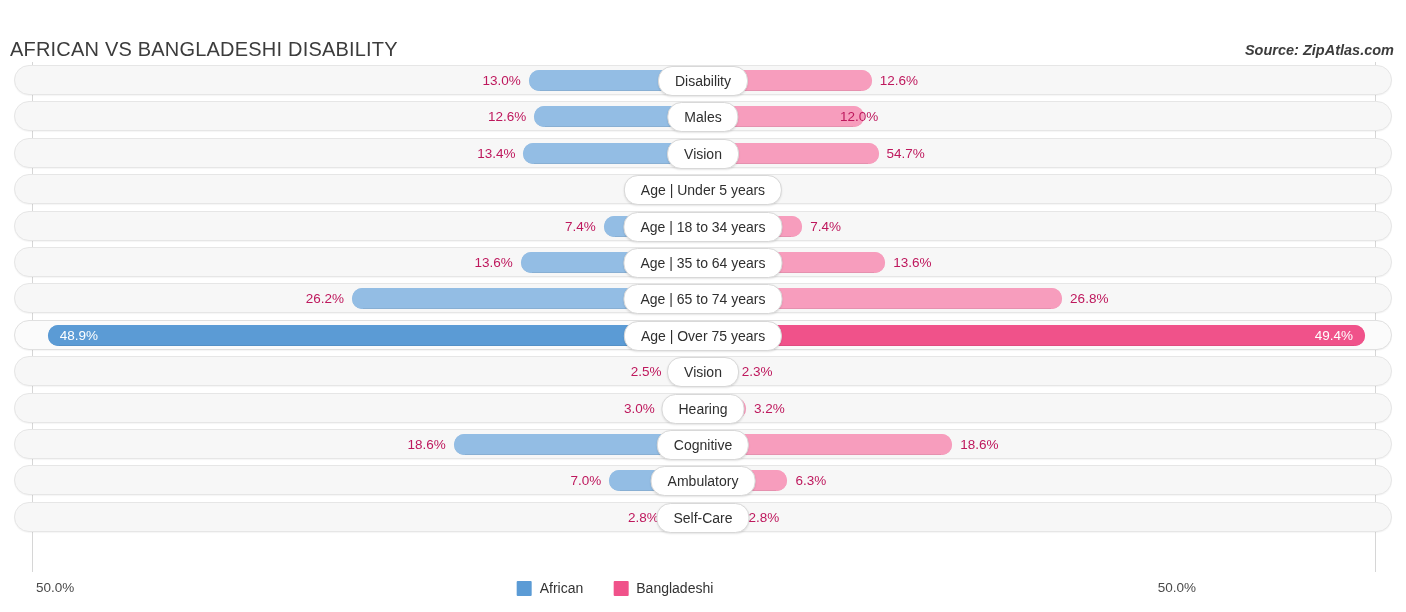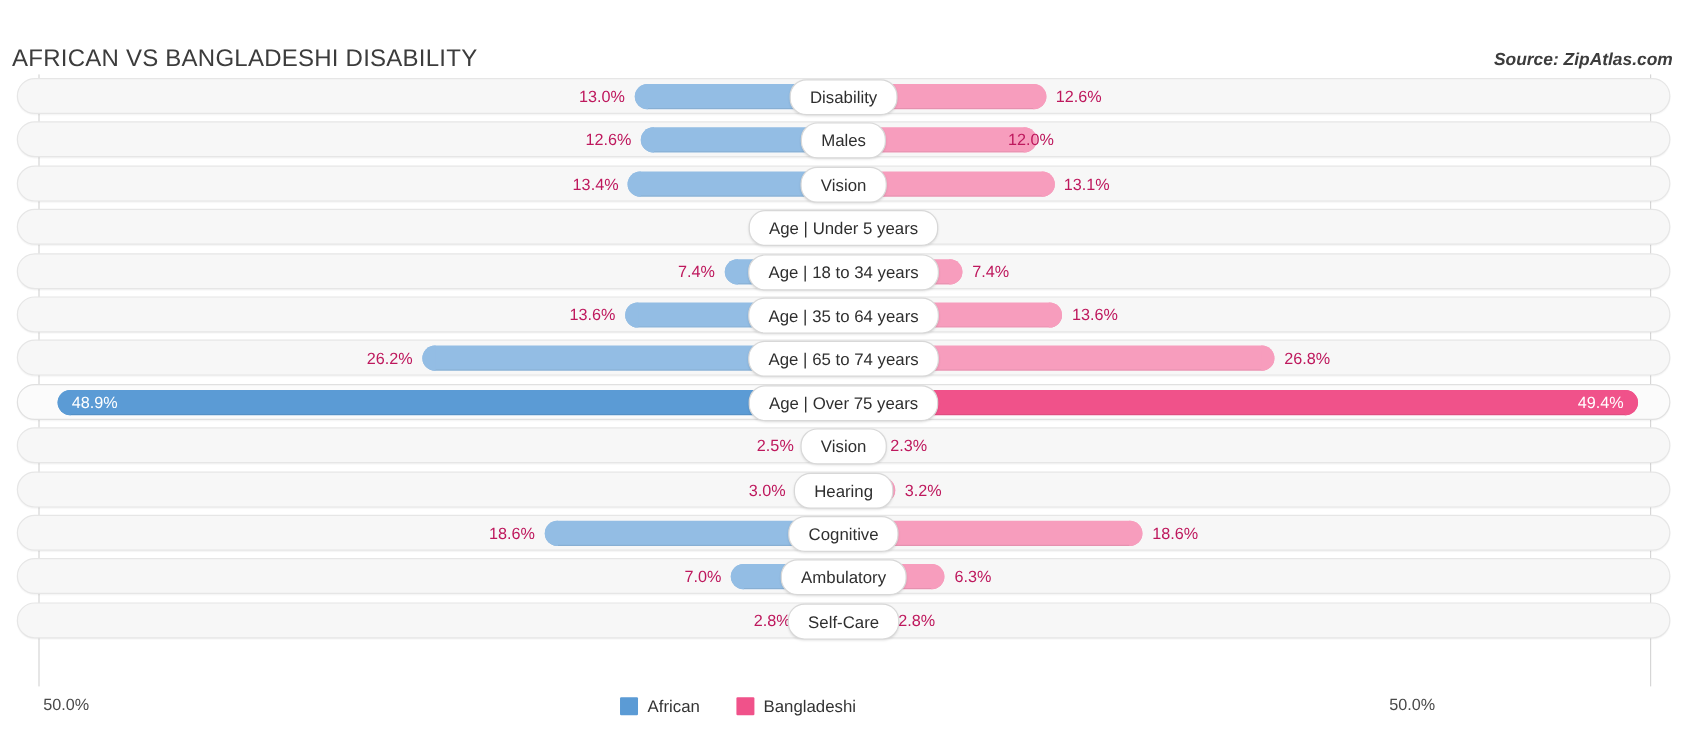--- a/index.html
+++ b/index.html
@@ -235,21 +235,21 @@
         <div class="bar right" style="width: 160.8px;"></div>
         <div class="val left" style="right: 879.84px;">12.6%</div>
         <div class="val right" style="left: 840px;">12.0%</div>
         <div class="pill">Males</div>
       </div>
       <div class="row">
         <div class="track"></div>
         <div class="bar left" style="width: 179.56px;"></div>
         <div class="bar right" style="width: 175.54px;"></div>
         <div class="val left" style="right: 890.56px;">13.4%</div>
-        <div class="val right" style="left: 886.54px;">13.1%</div>
+        <div class="val right" style="left: 886.54px;">54.7%</div>
         <div class="pill">Vision</div>
       </div>
       <div class="row">
         <div class="track"></div>
         <div class="bar left" style="width: 18.76px;"></div>
         <div class="bar right" style="width: 17.42px;"></div>
         <div class="val left" style="right: 729.76px;">1.4%</div>
         <div class="val right" style="left: 728.42px;">1.3%</div>
         <div class="pill">Age | Under 5 years</div>
       </div>

